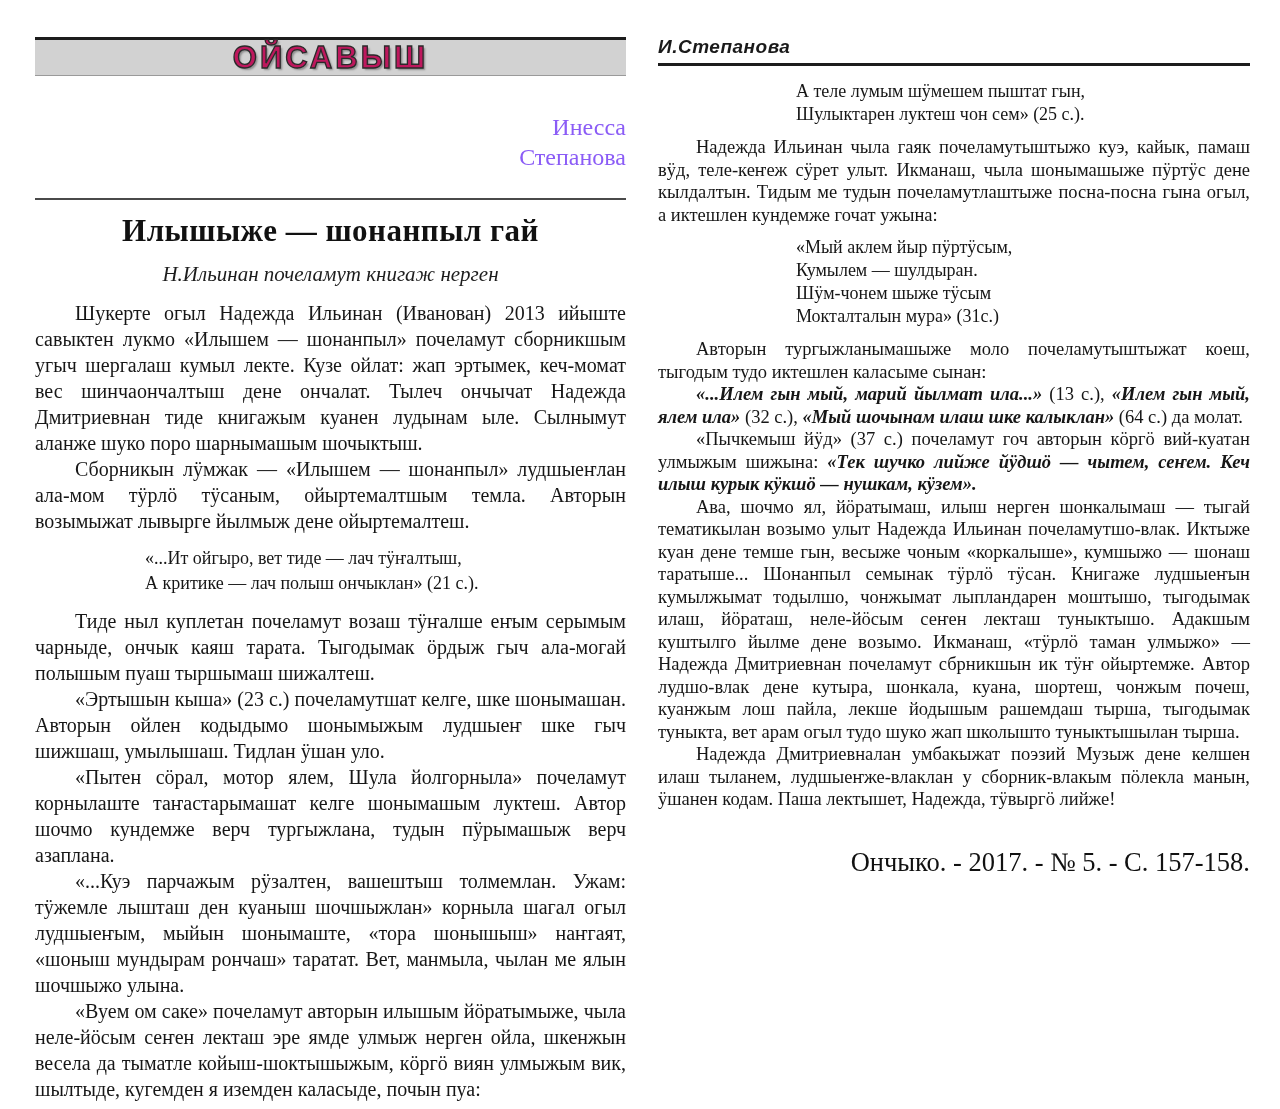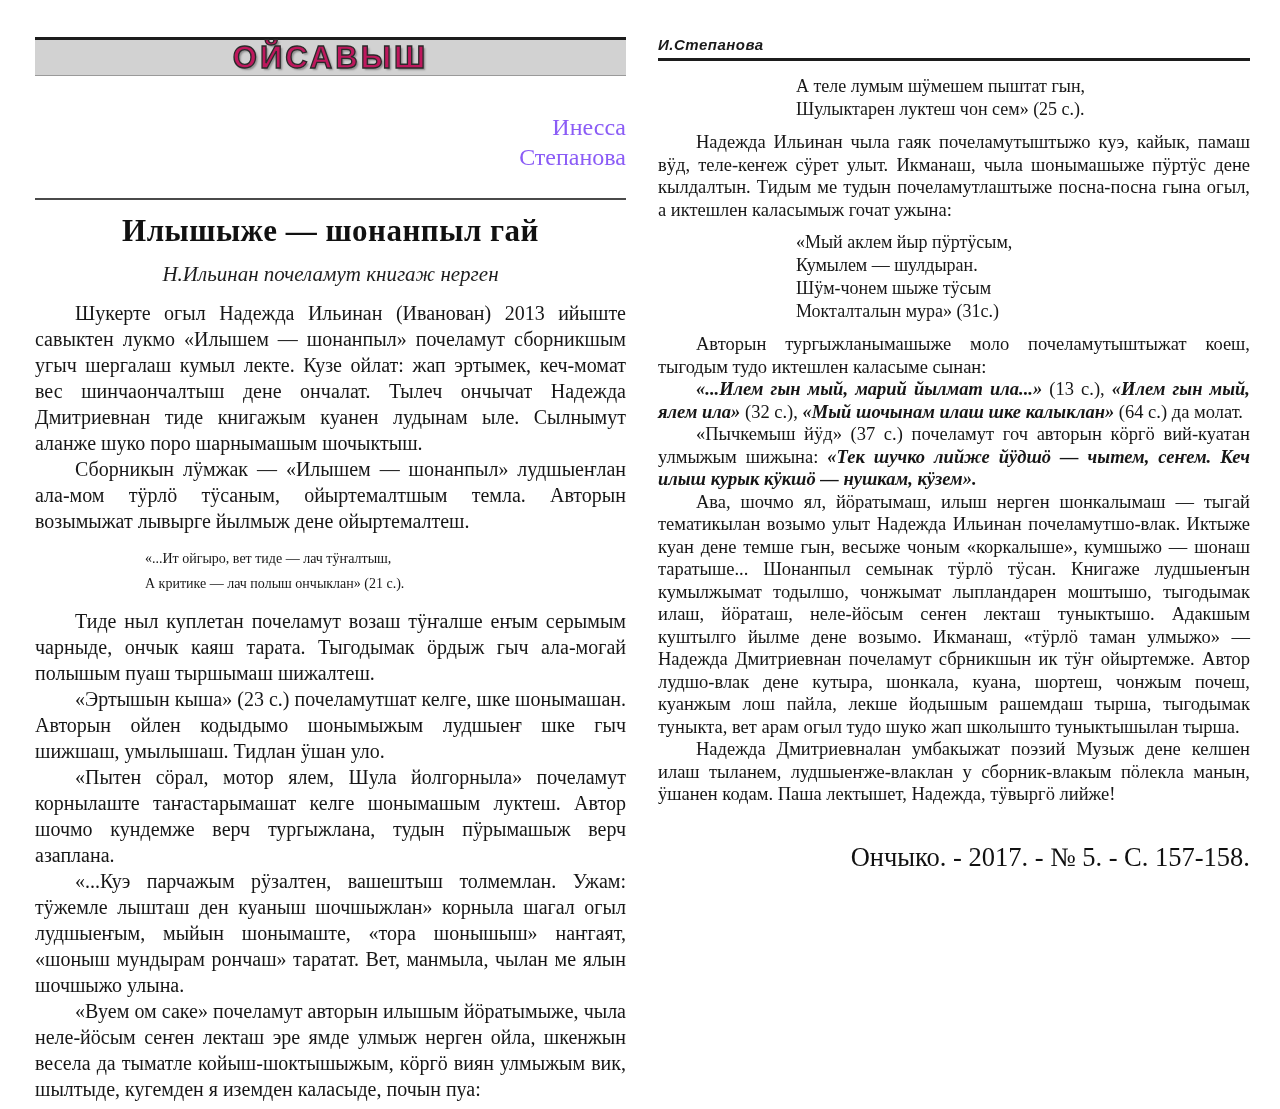--- a/index.html
+++ b/index.html
@@ -68,35 +68,35 @@
   
   .body-left {
     margin-top: 13px;
     font-size: 20px;
     line-height: 26px;
     text-align: justify;
   }
   .body-left p { text-indent: 40px; }
   .verse {
     margin: 12px 0 12px 110px;
-    font-size: 14px;
+    font-size: 18px;
     line-height: 25px;
     text-align: left;
     text-indent: 0;
   }
 
   
   .running-header {
     margin-top: 36px;
     padding-bottom: 5px;
     border-bottom: 3px solid #1c1c1c;
     font-family: "Liberation Sans", "DejaVu Sans", sans-serif;
     font-weight: bold;
     font-style: italic;
-    font-size: 15px;
+    font-size: 19px;
     letter-spacing: 0.5px;
     color: #1a1a1a;
   }
   .body-right {
     margin-top: 14px;
     font-size: 18.5px;
     line-height: 22.5px;
     text-align: justify;
   }
   .body-right p { text-indent: 38px; }
@@ -163,21 +163,21 @@
       <span>И.Степанова</span>
     </div>
 
     <div class="body-right">
 
       <div class="verse-r">
         <div>А теле лумым шӱмешем пыштат гын,</div>
         <div>Шулыктарен луктеш чон сем» (25 с.).</div>
       </div>
 
-      <p>Надежда Ильинан чыла гаяк почеламутыштыжо куэ, кайык, памаш вӱд, теле-кеҥеж сӱрет улыт. Икманаш, чыла шонымашыже пӱртӱс дене кылдалтын. Тидым ме тудын почеламутлаштыже посна-посна гына огыл, а иктешлен каласымыж гочат ужына:</p>
+      <p>Надежда Ильинан чыла гаяк почеламутыштыжо куэ, кайык, памаш вӱд, теле-кеҥеж сӱрет улыт. Икманаш, чыла шонымашыже пӱртӱс дене кылдалтын. Тидым ме тудын почеламутлаштыже посна-посна гына огыл, а иктешлен кундемже гочат ужына:</p>
 
       <div class="verse-r">
         <div>«Мый аклем йыр пӱртӱсым,</div>
         <div>Кумылем — шулдыран.</div>
         <div>Шӱм-чонем шыже тӱсым</div>
         <div>Мокталталын мура» (31с.)</div>
       </div>
 
       <p>Авторын тургыжланымашыже моло почеламутыштыжат коеш, тыгодым тудо иктешлен каласыме сынан:</p>
 

